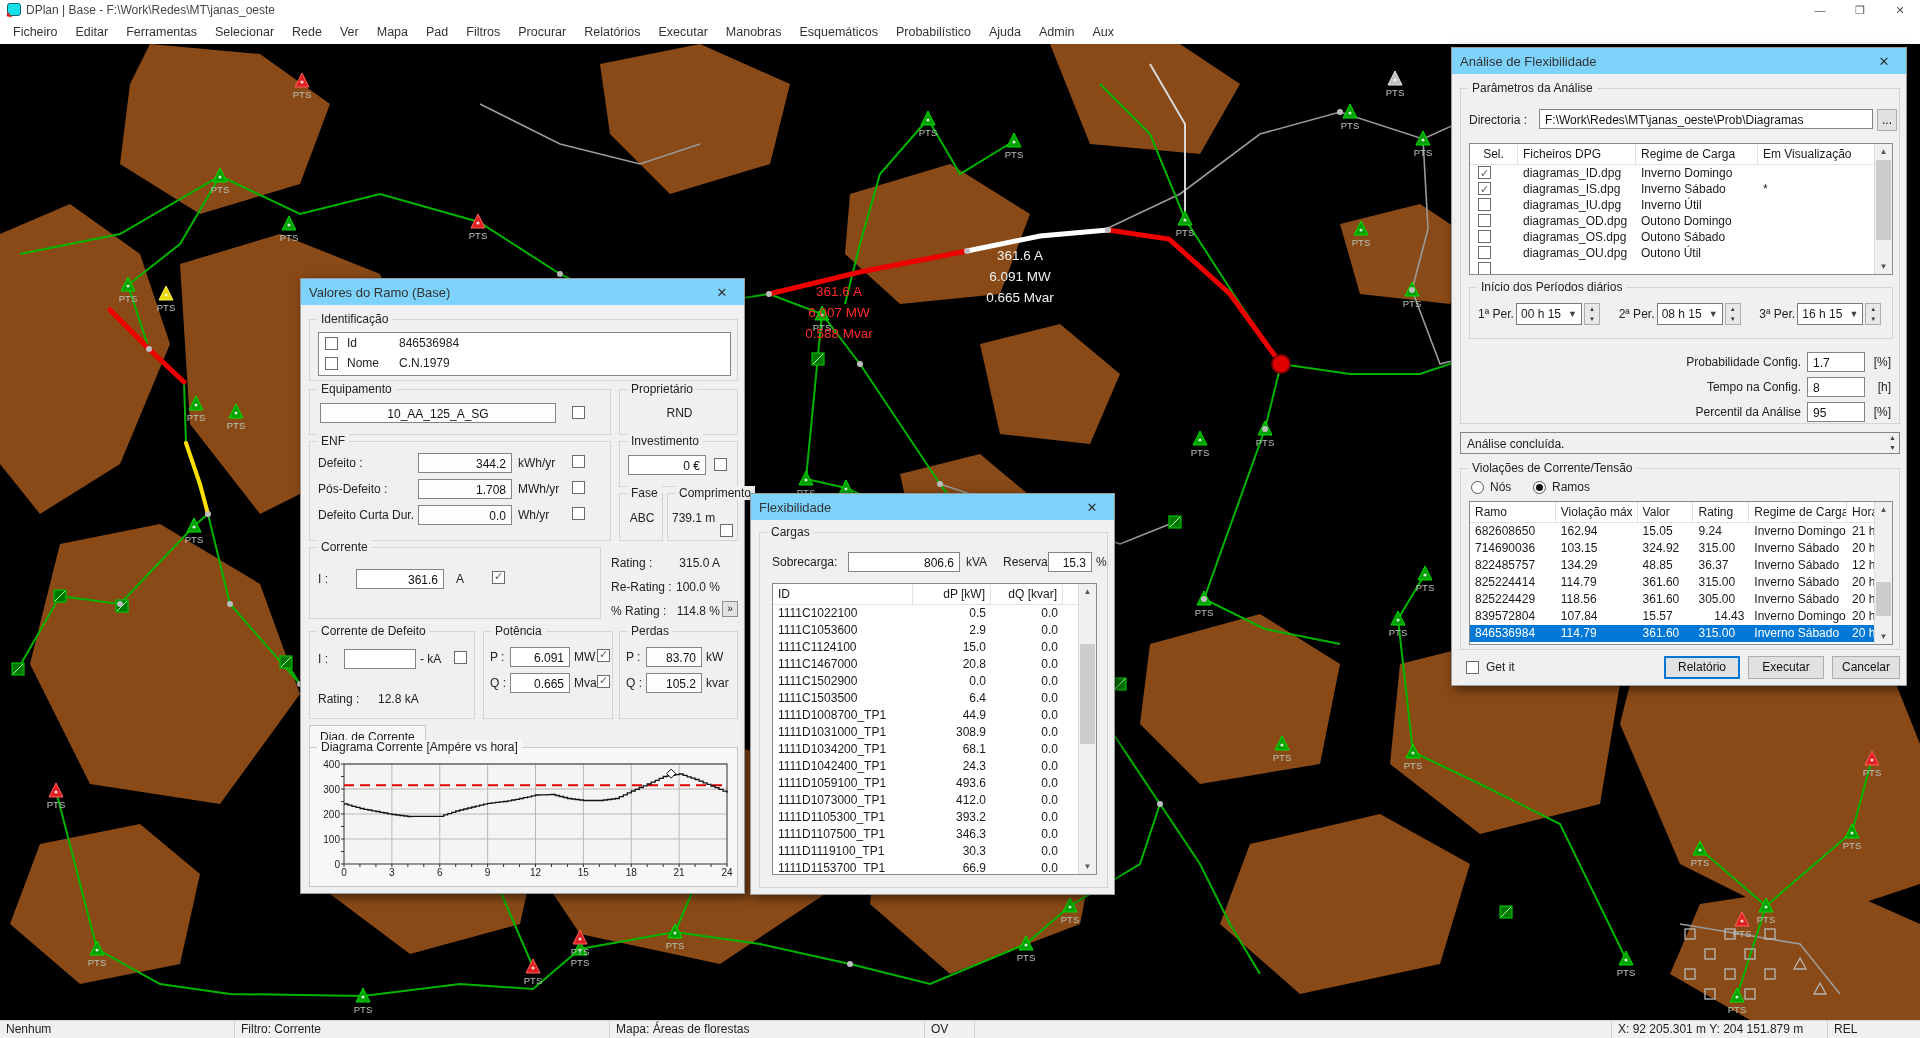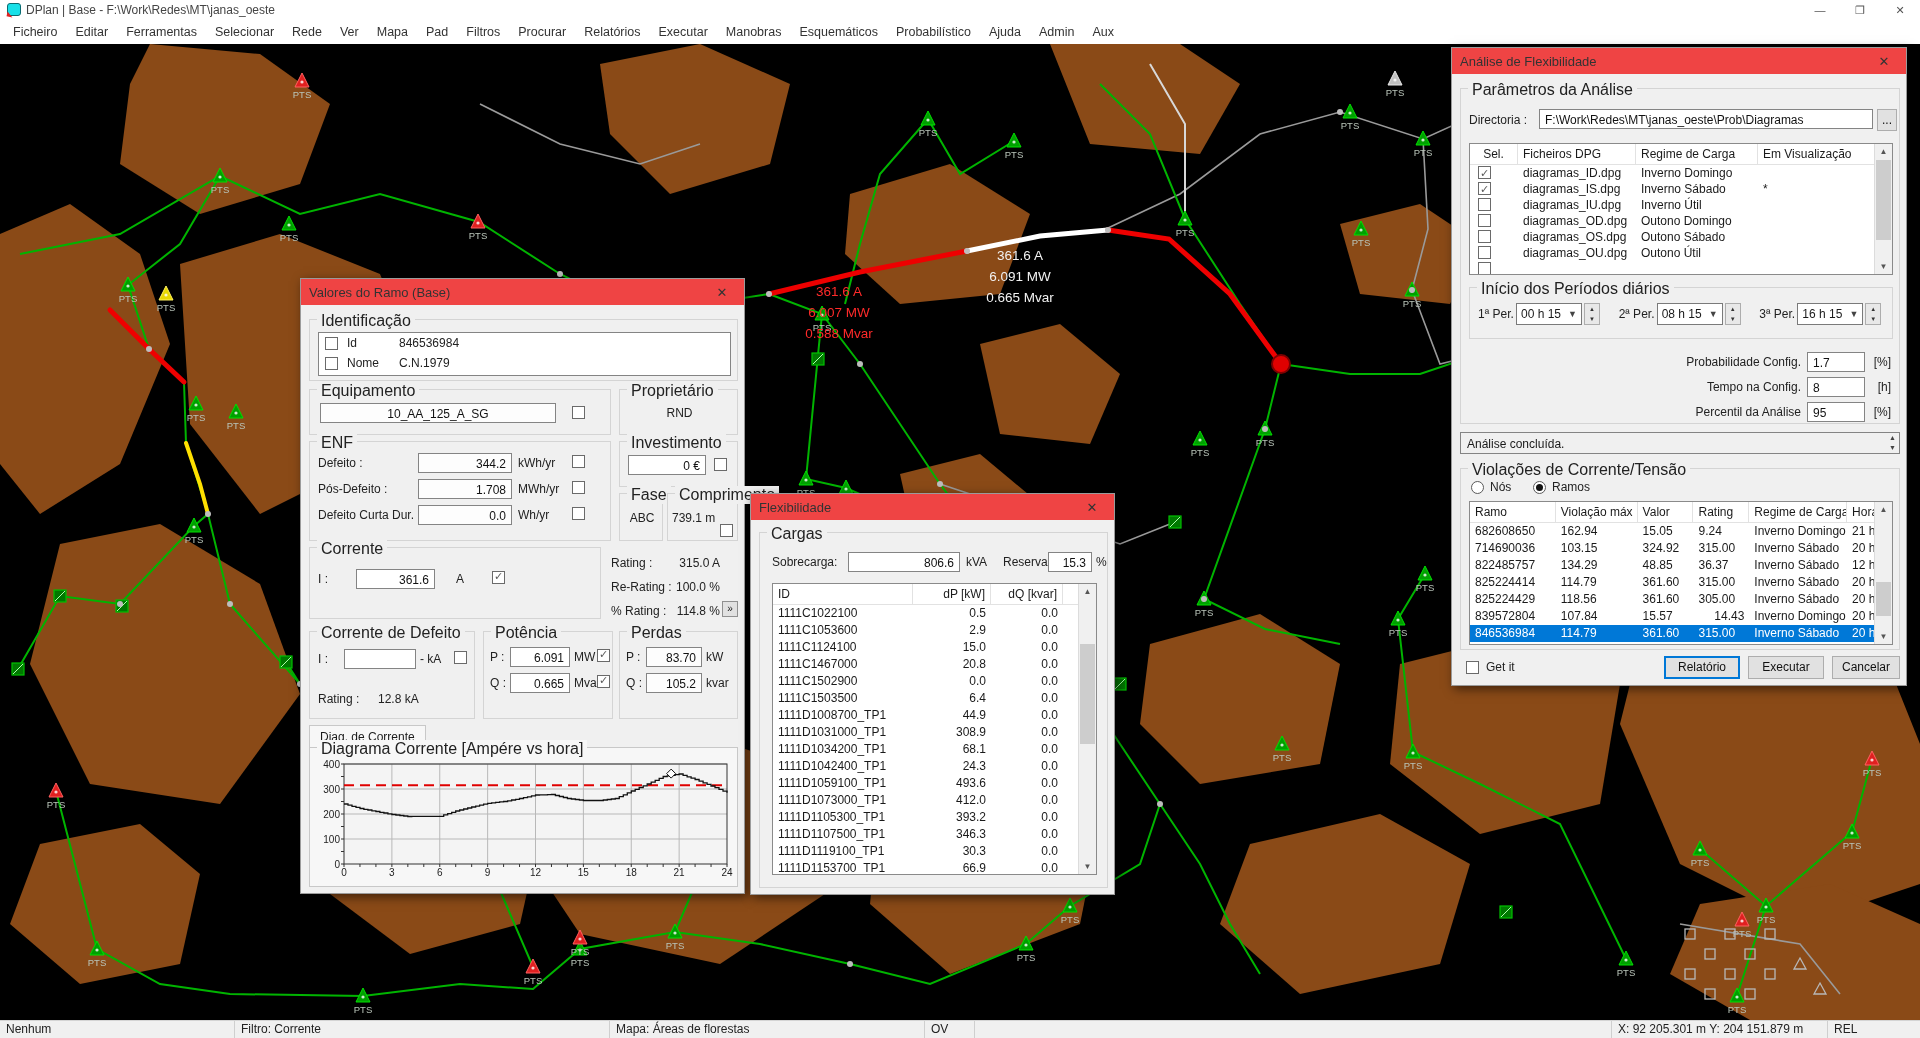--- a/index.html
+++ b/index.html
@@ -17,25 +17,25 @@
   
   .menubar{position:absolute;left:0;top:20px;width:1920px;height:24px;background:#ffffff;
            display:flex;align-items:center;padding-left:4px;box-sizing:border-box;}
   .menubar span{padding:0 9px;color:#333;font-size:12.5px;}
   
   #map{position:absolute;left:0;top:44px;}
   .pts-label{font-family:"Liberation Sans",sans-serif;font-size:9.5px;fill:#b9c4b9;}
   .flow-label{font-family:"Liberation Sans",sans-serif;font-size:13.5px;}
   
   .dialog{position:absolute;background:#f0f0f0;border:1px solid #9b9b9b;box-shadow:3px 3px 10px rgba(0,0,0,.55);box-sizing:border-box;}
-  .dtitle{position:absolute;left:0;top:0;right:0;height:26px;background:#ef4444;display:flex;align-items:center;
+  .dtitle{position:absolute;left:0;top:0;right:0;height:26px;background:#7dd3fc;display:flex;align-items:center;
           padding:0 8px;font-size:13px;color:#333;box-sizing:border-box;}
   .dclose{margin-left:auto;width:28px;text-align:center;font-size:13px;color:#333;}
   .group{position:absolute;border:1px solid #d4d4d4;box-sizing:border-box;}
-  .glabel{position:absolute;top:-8px;left:7px;background:#f0f0f0;padding:0 4px;font-size:16px;color:#222;white-space:nowrap;}
+  .glabel{position:absolute;top:-8px;left:7px;background:#f0f0f0;padding:0 4px;font-size:12px;color:#222;white-space:nowrap;}
   .lbl{position:absolute;white-space:nowrap;color:#222;}
   .field{position:absolute;background:#fff;border:1px solid #848484;height:20px;line-height:20px;
          padding:0 5px;box-sizing:border-box;font-size:12px;color:#111;white-space:nowrap;}
   .field.num{text-align:right;}
   .field.flat{background:#fdfdfd;}
   .cb{position:absolute;width:13px;height:13px;background:#fff;border:1px solid #6a6a6a;box-sizing:border-box;}
   .cb.checked::after{content:"✓";position:absolute;left:1px;top:-2px;font-size:11px;color:#5a5a5a;}
   .radio{position:absolute;width:13px;height:13px;border:1px solid #5a5a5a;border-radius:50%;background:#fff;box-sizing:border-box;}
   .radio.on::after{content:"";position:absolute;left:2px;top:2px;width:7px;height:7px;border-radius:50%;background:#111;}
   .btn{position:absolute;background:#e1e1e1;border:1px solid #adadad;text-align:center;font-size:12px;color:#111;box-sizing:border-box;}
@@ -632,21 +632,21 @@
     </div>
     <div class="group" style="left:366px;top:214px;width:71px;height:48px;">
       <span class="glabel">Comprimento</span>
       <span class="lbl" style="left:4px;top:17px;">739.1 m</span>
       <span class="cb" style="left:52px;top:30px;"></span>
     </div>
 
     <div class="group" style="left:8px;top:268px;width:292px;height:72px;">
       <span class="glabel">Corrente</span>
       <span class="lbl" style="left:8px;top:24px;">I :</span>
-      <div class="field num" style="left:46px;top:21px;width:79px;">361.6</div>
+      <div class="field num" style="left:46px;top:21px;width:88px;">361.6</div>
       <span class="lbl" style="left:146px;top:24px;">A</span>
       <span class="cb checked" style="left:182px;top:23px;"></span>
     </div>
 
     <div style="position:absolute;left:310px;top:274px;width:127px;">
 
         <div style="position:relative;height:24px;">
           <span class="lbl" style="left:0;top:3px;">Rating :</span>
           <span class="lbl" style="right:18px;top:3px;left:auto;">315.0 A</span>
         </div>

